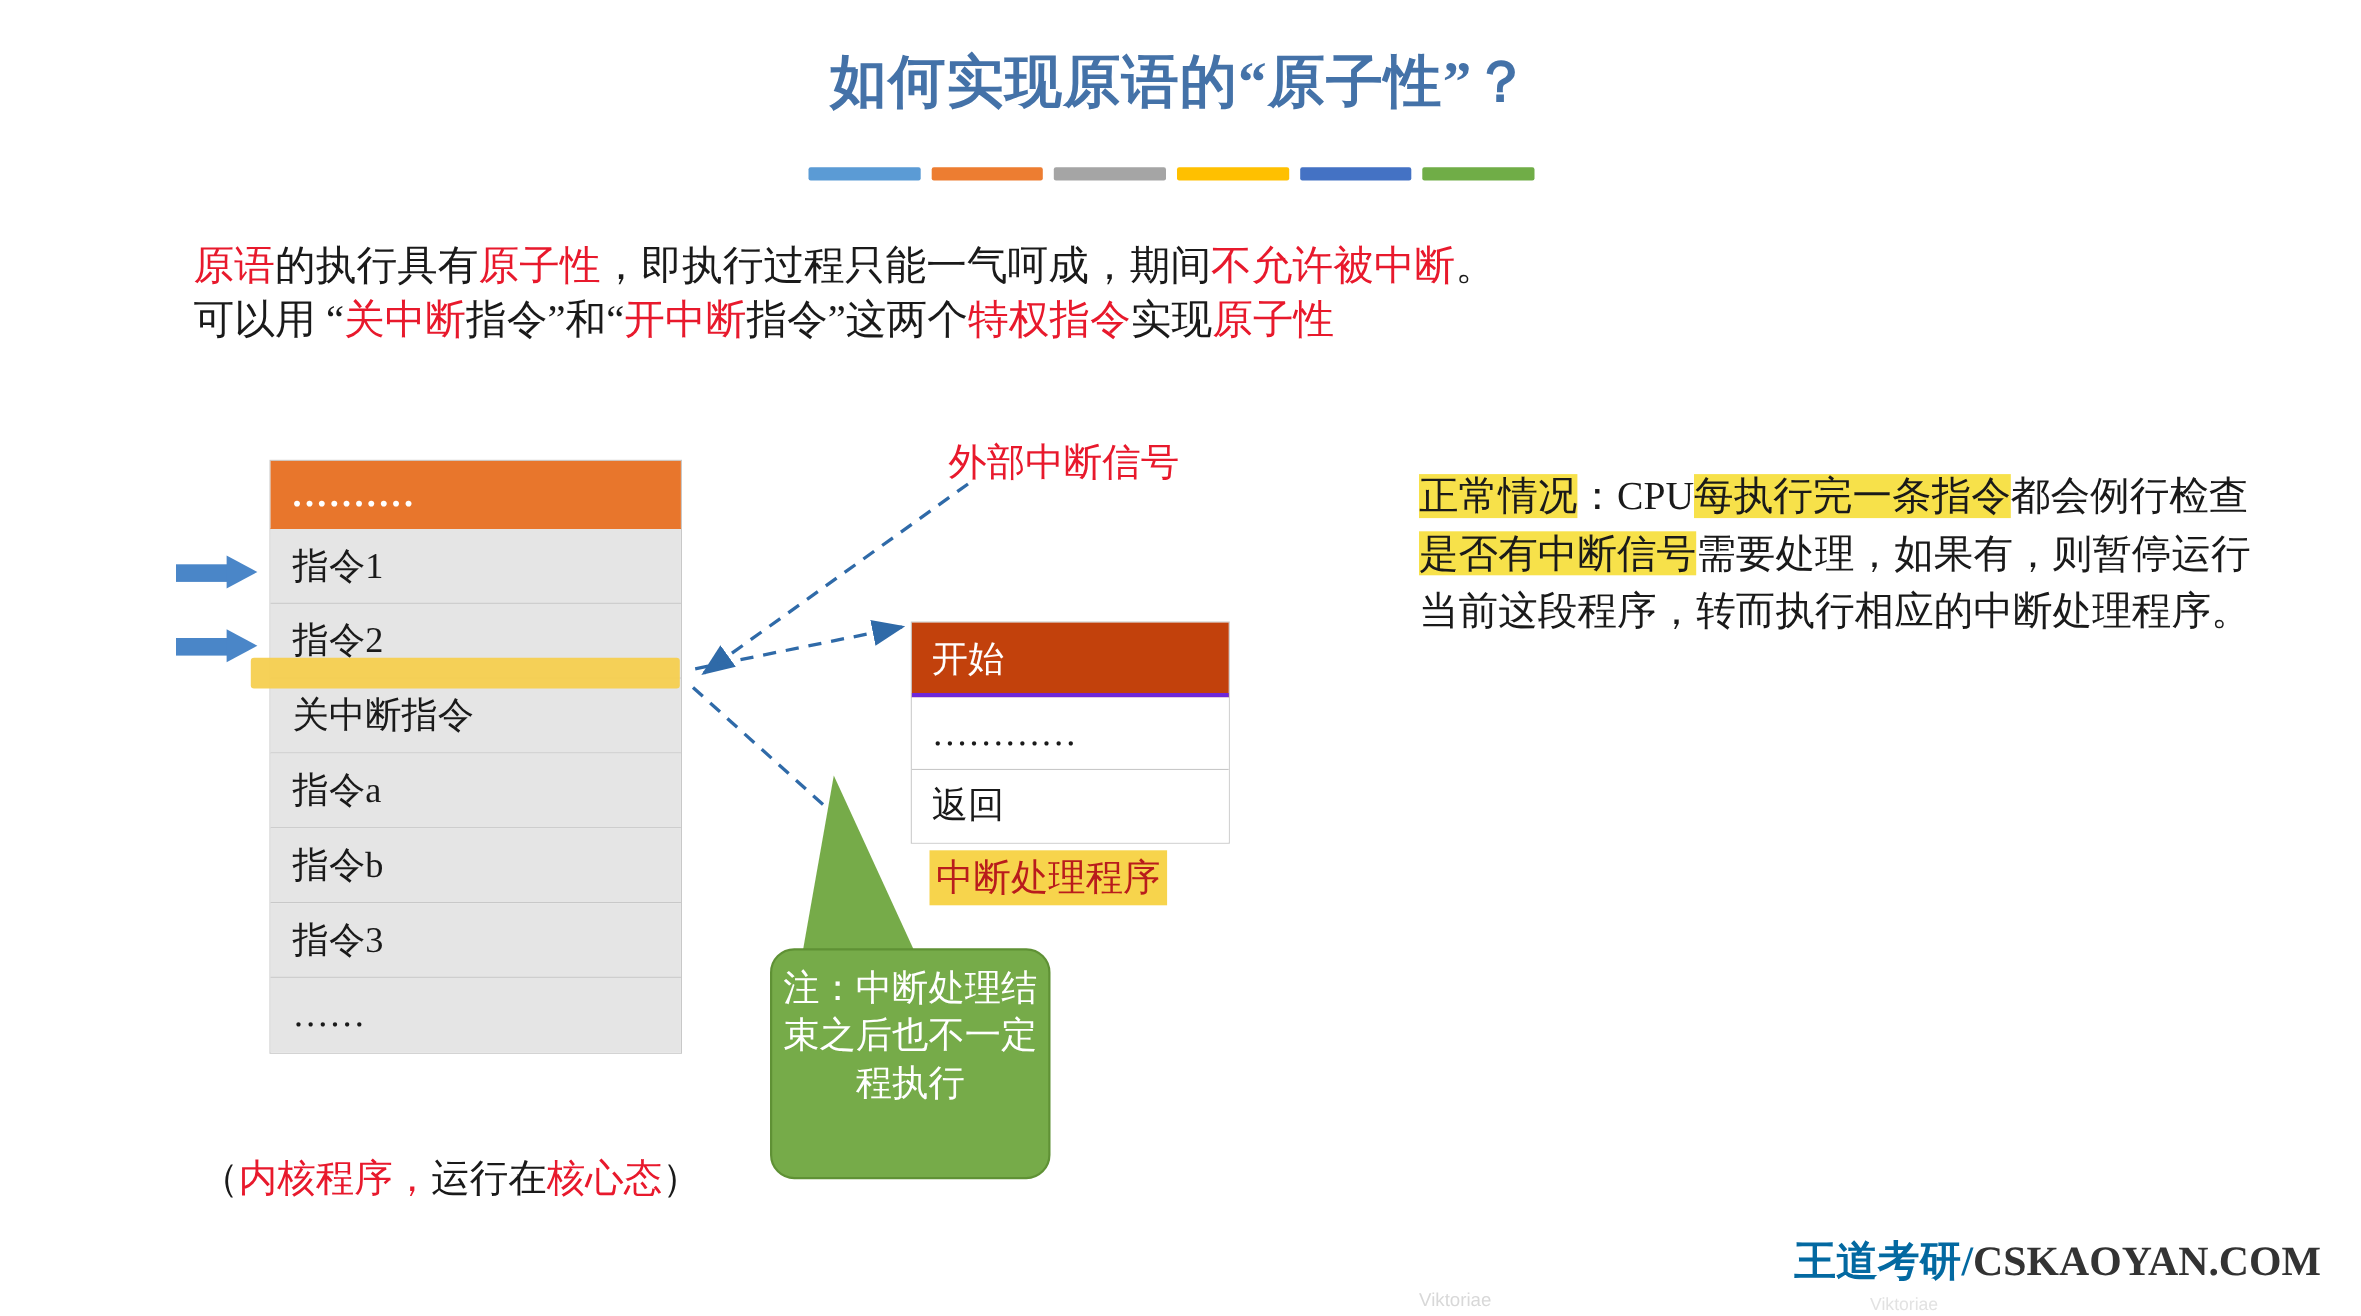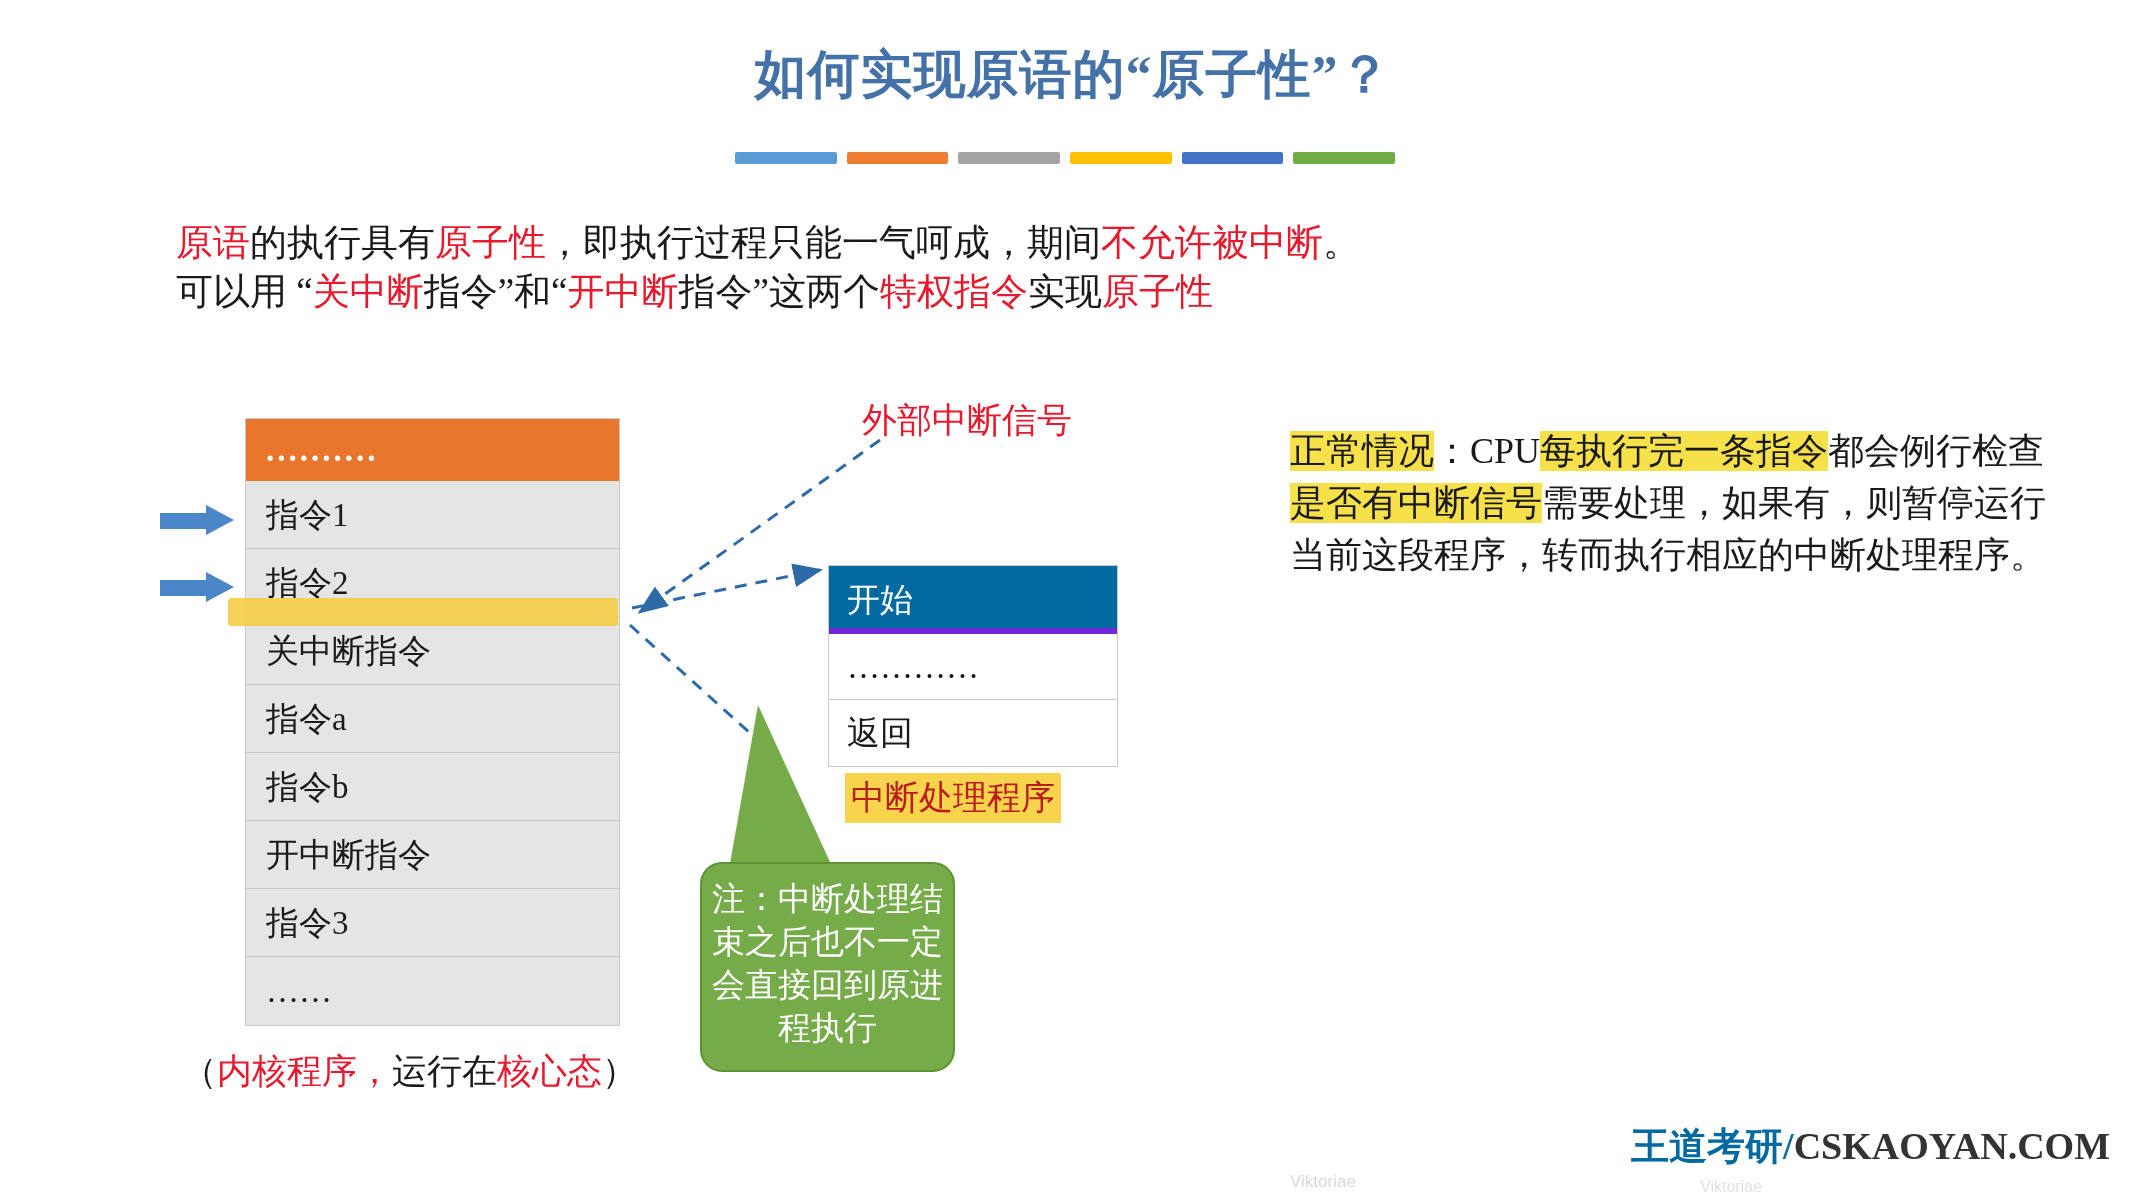--- a/index.html
+++ b/index.html
@@ -143,25 +143,25 @@
     line-height: 66px;
     padding-left: 18px;
     font-size: 33px;
     color: #1a1a1a;
     border-bottom: 1px solid #c8c8c8;
     box-sizing: border-box;
     background: #fff;
   }
   .isr-row:last-child { border-bottom: none; }
   .isr-row.header {
-    background: #0369a1;
+    background: #c2410c;
     color: #ffffff;
     height: 68px;
     line-height: 68px;
-    border-bottom: 6px solid #6d28d9;
+    border-bottom: 4px solid #6d28d9;
   }
   .isr-label {
     position: absolute;
     left: 845px;
     top: 773px;
     font-size: 34px;
     color: #b91c1c;
     background: #f7d44c;
     padding: 2px 6px;
     white-space: nowrap;
@@ -285,21 +285,20 @@
   <path d="M630,625 L760,742" stroke="#2f6aa8" stroke-width="3" stroke-dasharray="12,9" fill="none"></path>
 </svg>
 
 <div class="prog-table" id="progTable">
     <div class="prog-row header">..........</div>
     <div class="prog-row">指令1</div>
     <div class="prog-row">指令2</div>
     <div class="prog-row">关中断指令</div>
     <div class="prog-row">指令a</div>
     <div class="prog-row">指令b</div>
-    <div class="prog-row">开中断指令</div>
     <div class="prog-row">指令3</div>
     <div class="prog-row">……</div>
   </div>
 <div class="highlight-bar"></div>
 
 <div class="blue-arrow" style="left:160px; top:505px;">
   <div class="shaft"></div>
     <div class="head"></div>
 </div>
 <div class="blue-arrow" style="left:160px; top:572px;">
@@ -315,21 +314,20 @@
     <div class="isr-row header">开始</div>
     <div class="isr-row">…………</div>
     <div class="isr-row">返回</div>
   </div>
 <div class="isr-label">中断处理程序</div>
 
 <div class="callout-tail"></div>
 <div class="callout" id="callout">
     <div>注：中断处理结</div>
     <div>束之后也不一定</div>
-    <div>会直接回到原进</div>
     <div>程执行</div>
   </div>
 
 <div class="right-note" id="rightNote"><span class="hl-yellow">正常情况</span><span>：CPU</span><span class="hl-yellow">每执行完一条指令</span><span>都会例行检查</span><span class="hl-yellow">是否有中断信号</span><span>需要处理，如果有，则暂停运行当前这段程序，转而执行相应的中断处理程序。</span></div>
 
 <div class="footer">
   <span class="brand-red">王道考研/</span><span class="brand-dark">CSKAOYAN.COM</span>
 </div>
 <div class="watermark">Viktoriae</div>
 <div class="watermark2">Viktoriae</div>

